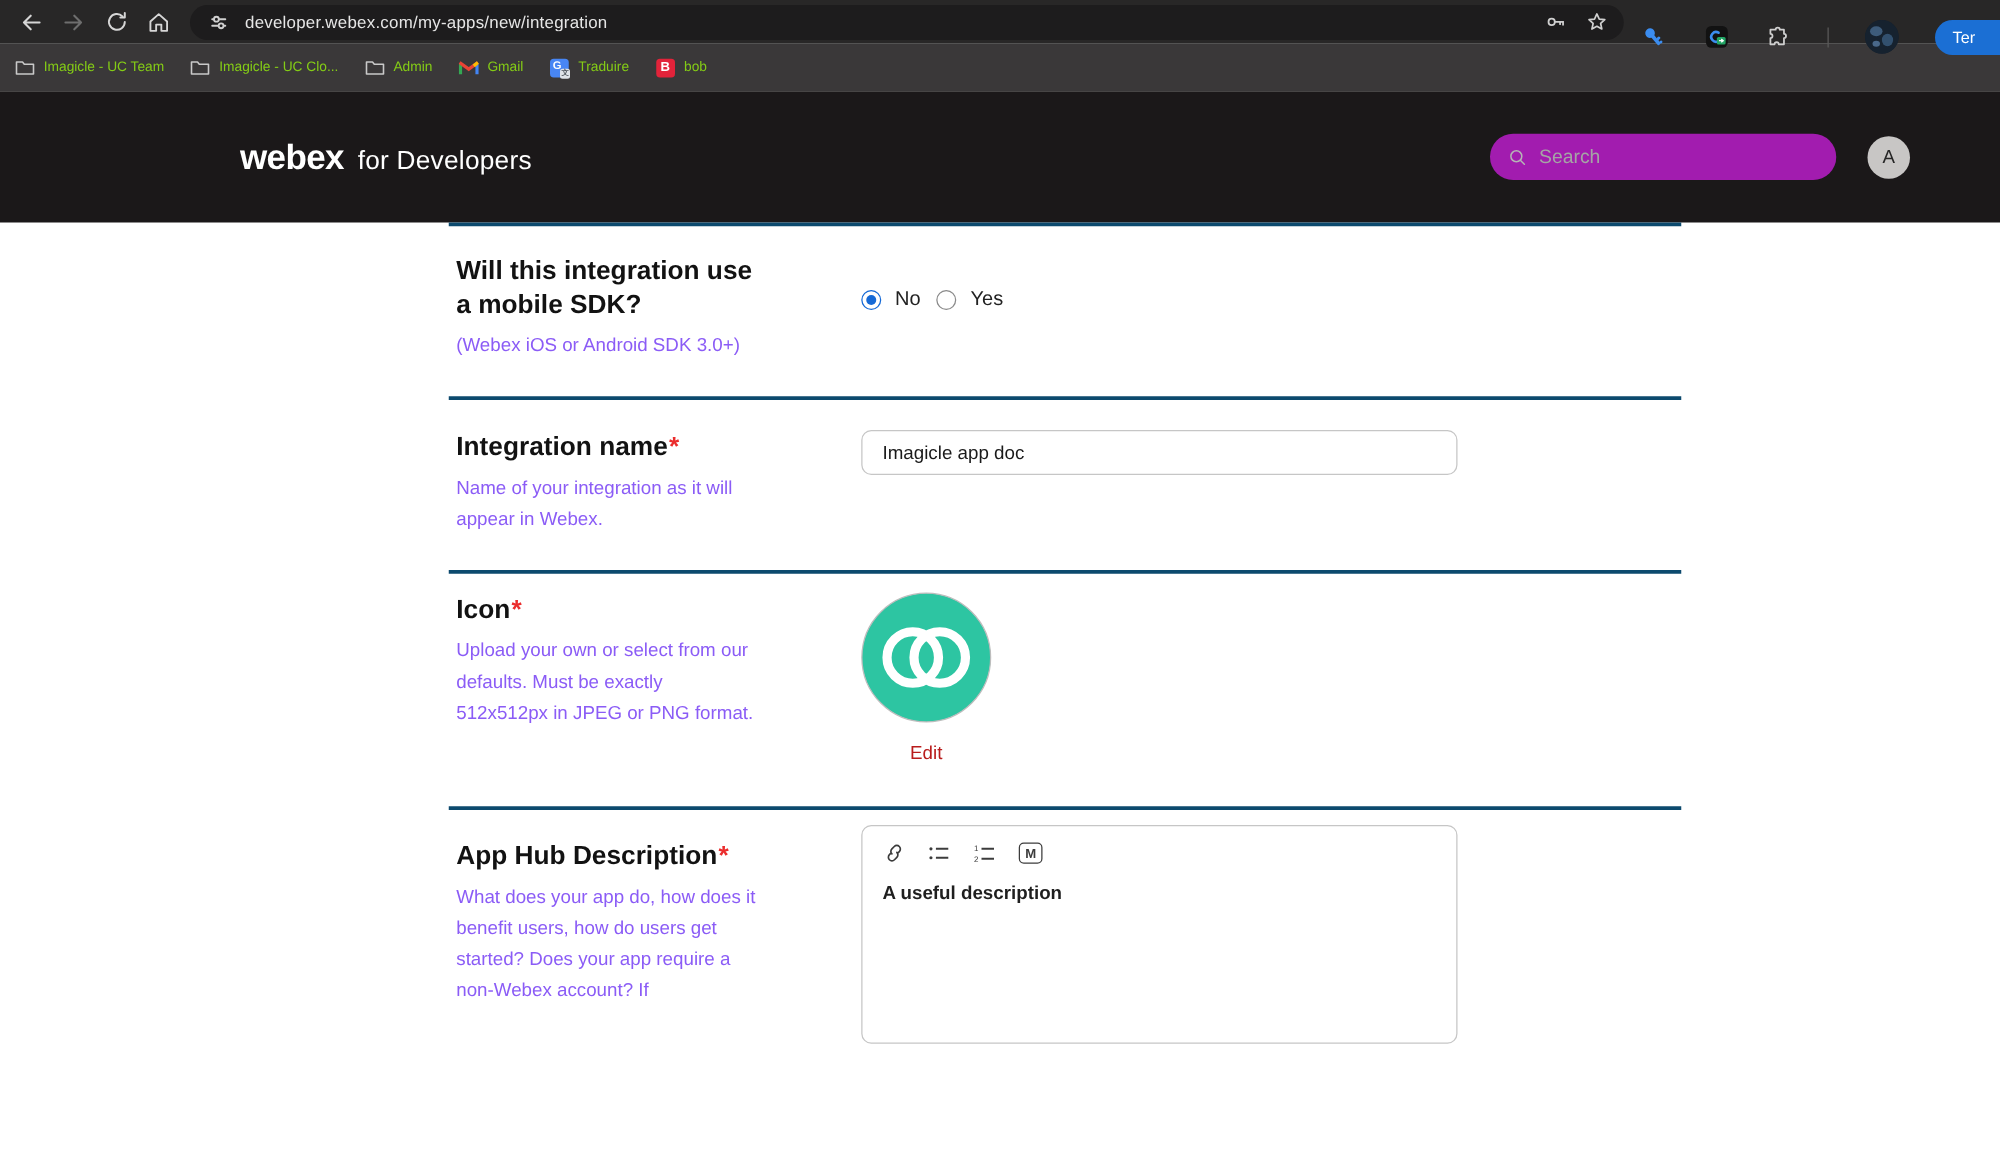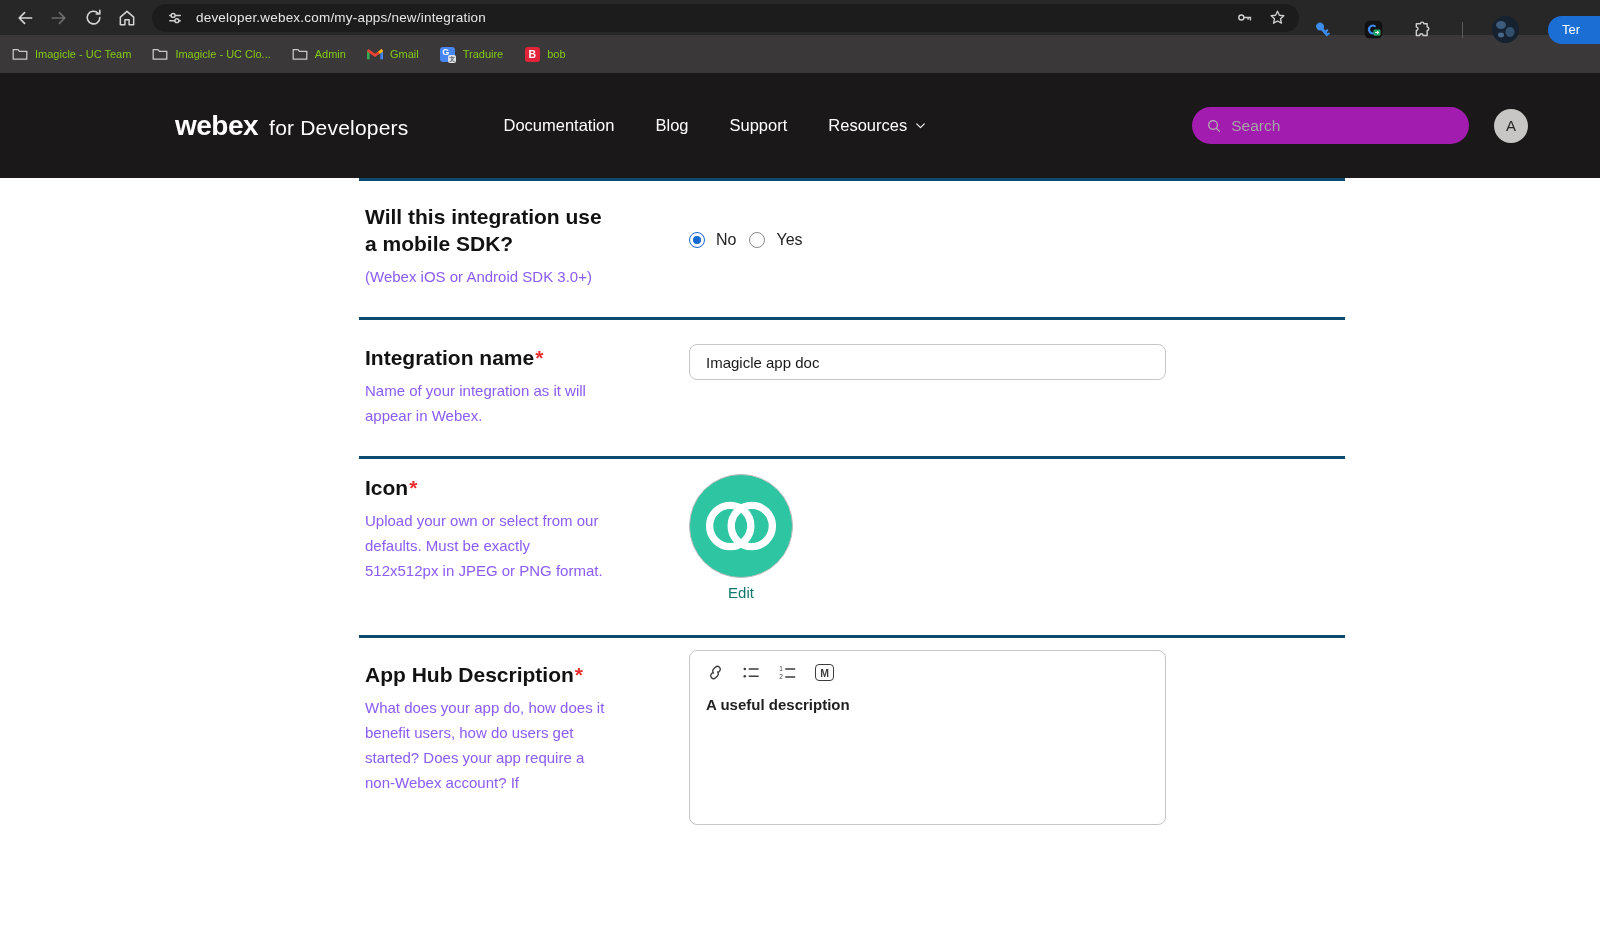--- a/index.html
+++ b/index.html
@@ -29,21 +29,21 @@
   .fav-b { width:15px; height:15px; background:#e2233a; border-radius:3px; color:#fff; font-size:10.5px;
     font-weight:bold; display:flex; align-items:center; justify-content:center; }
   .fav-translate { width:15px; height:15px; background:#4886f4; border-radius:3px; position:relative; }
   .fav-translate .zi { position:absolute; left:2px; top:0px; color:#fff; font-size:9px; font-weight:bold; }
   .fav-translate .sub { position:absolute; right:-1px; bottom:-1px; width:8px; height:8px; background:#dfe3e8;
     border-radius:2px; color:#4a5158; font-size:6px; line-height:8px; text-align:center; font-weight:bold; }
 
   
   .site-header { height:105px; background:#1b1819; display:flex; align-items:center; }
   .logo { display:flex; align-items:baseline; margin-left:175px; }
-  .logo .wx { color:#fff; font-size:28px; font-weight:700; letter-spacing:-.5px; }
+  .logo .wx { color:#fff; font-size:28px; font-weight:700; letter-spacing:-.5px;margin-left:17px; }
   .logo .fd { color:#fff; font-size:21px; font-weight:300; margin-left:11px; letter-spacing:.2px; }
   .main-nav { display:flex; align-items:center; margin-left:95px; gap:41px; }
   .main-nav .nav-item { color:#fff; font-size:16.5px; display:flex; align-items:center; gap:7px; cursor:pointer; }
   .spacer { flex:1; }
   .search-pill { width:277px; height:37px; border-radius:19px; background:#a21caf; display:flex;
     align-items:center; padding:0 14px; gap:9px; }
   .search-pill input { background:transparent; border:none; outline:none; color:#ddd; font-size:15.5px;
     width:100%; font-family:inherit; }
   .search-pill input::placeholder { color:#a5a5a5; }
   .hdr-avatar { width:34px; height:34px; border-radius:50%; background:#c8c6c5; color:#262626;
@@ -73,21 +73,21 @@
   .radio.selected::after { content:""; position:absolute; left:2.5px; top:2.5px; width:8px; height:8px;
     border-radius:50%; background:#1569d6; }
   .radio-row .rlbl { font-size:16px; color:#222; }
 
   .text-input { width:477px; height:36px; border:1px solid #c6c6c6; border-radius:8px; font-size:15px;
     color:#1a1a1a; padding:0 16px; outline:none; font-family:inherit; background:#fff; }
 
   .icon-widget { display:flex; flex-direction:column; align-items:center; width:104px; }
   .app-icon-circle { width:104px; height:104px; border-radius:50%; background:#2dc5a2;
     border:1px solid #bdbdbd; display:flex; align-items:center; justify-content:center; }
-  .edit-link { margin-top:6px; font-size:15px; color:#0f766e; cursor:pointer; }
+  .edit-link { margin-top:16px; font-size:15px; color:#b91c1c; cursor:pointer; }
 
   .editor-box { width:477px; height:175px; border:1px solid #c6c6c6; border-radius:8px; background:#fff; }
   .editor-toolbar { display:flex; align-items:center; gap:17px; padding:12px 16px 6px; }
   .editor-toolbar .ed-btn { display:flex; align-items:center; justify-content:center; cursor:pointer; }
   .md-badge { width:19px; height:17px; border:1.5px solid #3c3c3c; border-radius:4px; font-size:10.5px;
     font-weight:bold; color:#3c3c3c; display:flex; align-items:center; justify-content:center; }
   .editor-body { padding:8px 16px; font-size:15px; font-weight:600; color:#1f1f1f; }
 </style>
 </head>
 <body>
@@ -219,37 +219,20 @@
       </span>
     <span class="lbl">bob</span>
   </div>
 </div>
 
 <div class="site-header">
   <div class="logo">
     <span class="wx">webex</span>
     <span class="fd">for Developers</span>
   </div>
-  <nav class="main-nav">
-    <span class="nav-item">
-        <span>Documentation</span>
-      </span>
-    <span class="nav-item">
-        <span>Blog</span>
-      </span>
-    <span class="nav-item">
-        <span>Support</span>
-      </span>
-    <span class="nav-item">
-      <span>Resources</span>
-      <svg width="13" height="13" viewBox="0 0 24 24">
-          <path d="m5 9 7 7 7-7" fill="none" stroke="#fff" stroke-width="2" stroke-linecap="round" stroke-linejoin="round"></path>
-        </svg>
-    </span>
-  </nav>
   <div class="spacer"></div>
   <div class="search-pill">
     <svg width="18" height="18" viewBox="0 0 24 24">
         <circle cx="10.5" cy="10.5" r="6.5" fill="none" stroke="#b5b5b5" stroke-width="1.8"></circle>
         <path d="m15.5 15.5 4.5 4.5" stroke="#b5b5b5" stroke-width="1.8" stroke-linecap="round"></path>
       </svg>
     <input type="text" placeholder="Search" style="">
   </div>
   <div class="hdr-avatar">
     <span>A</span>

